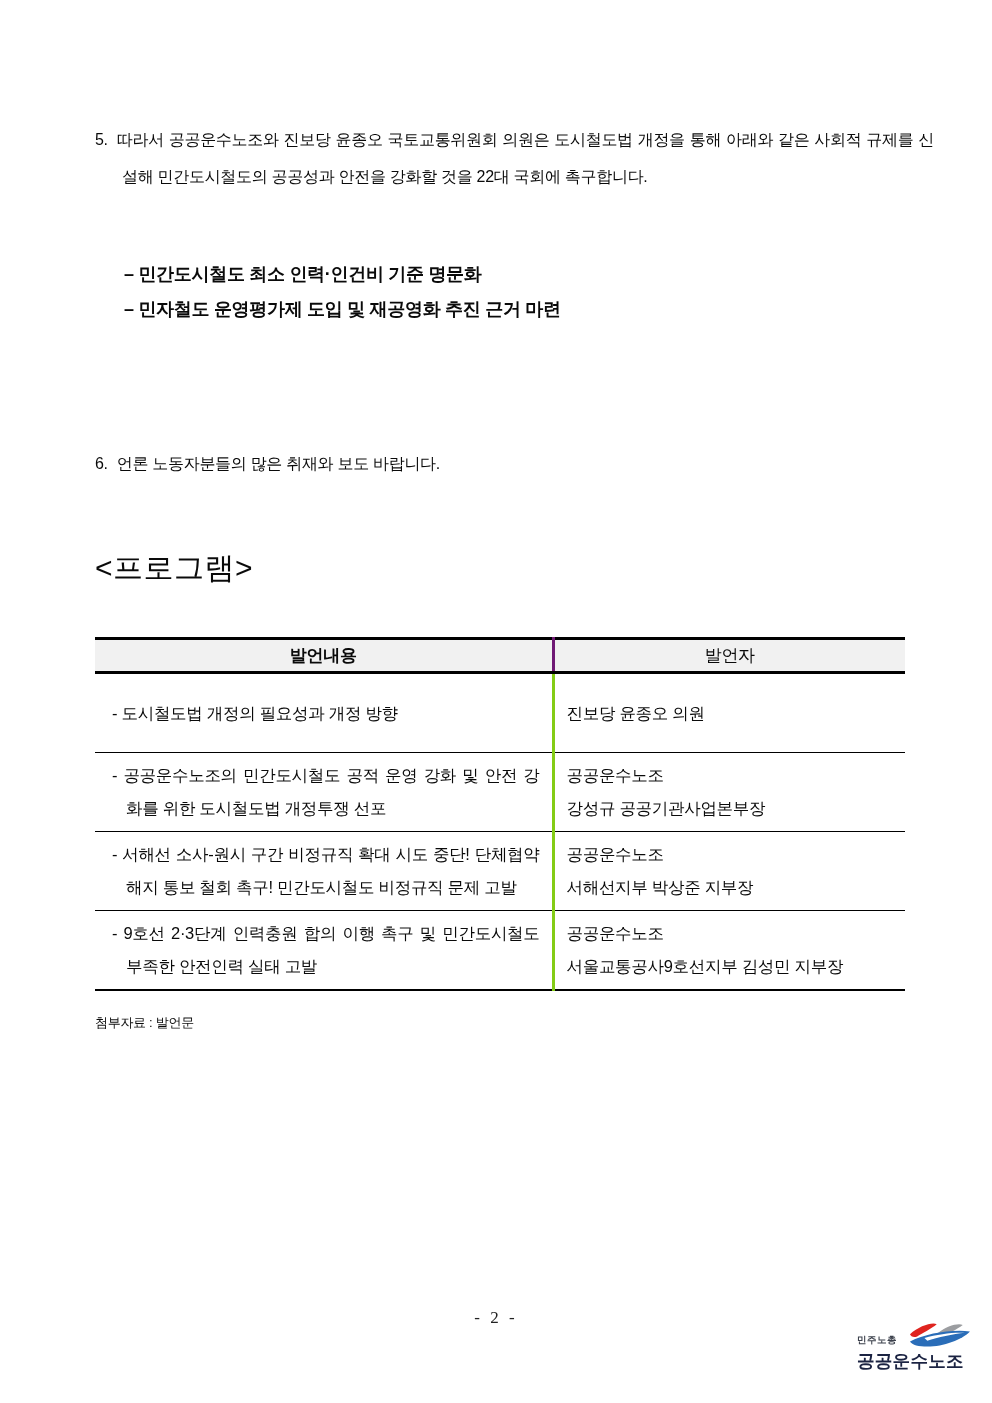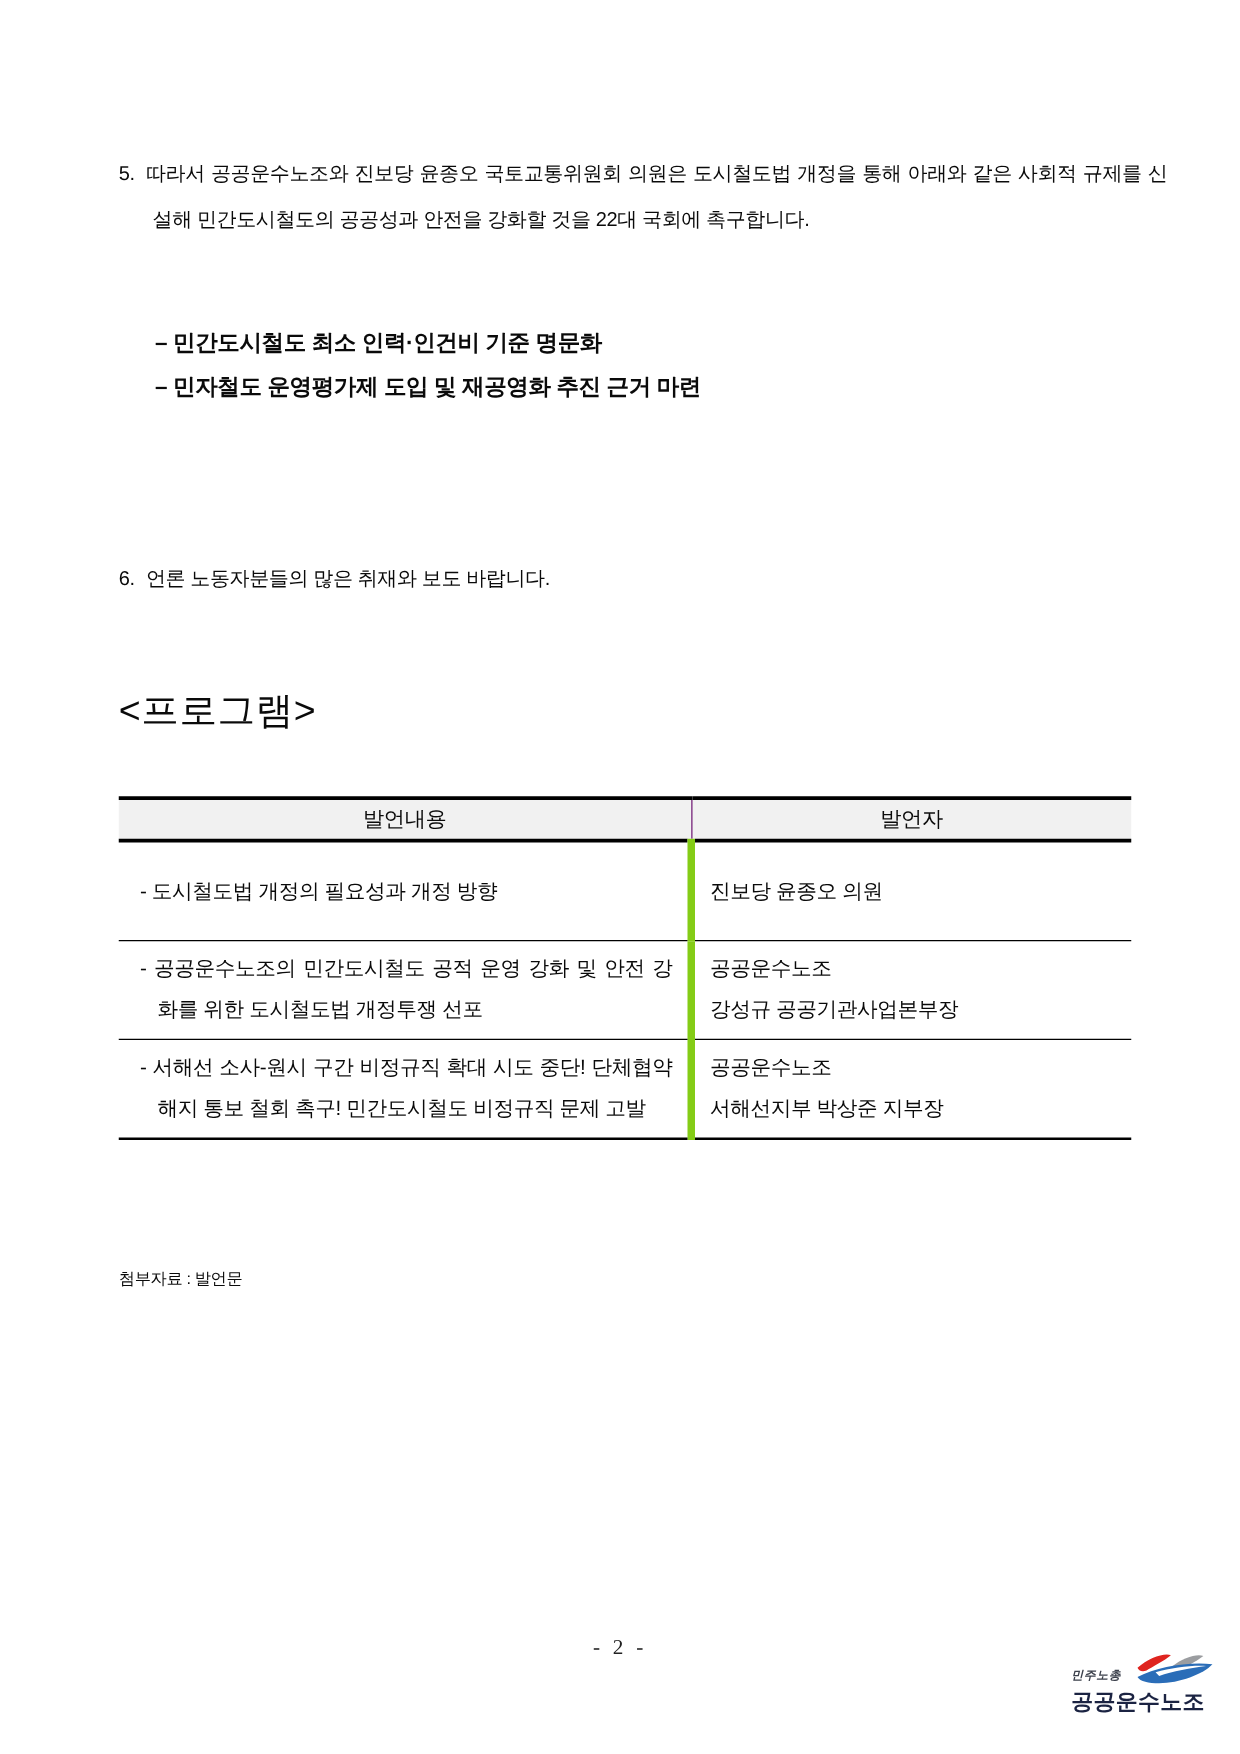--- a/index.html
+++ b/index.html
@@ -62,32 +62,32 @@
     background: #f1f1f1;
     border-top: 3px solid #000;
     border-bottom: 3px solid #000;
     font-weight: normal;
     font-size: 17px;
     height: 27px;
     padding: 2px 4px;
     text-align: center;
     letter-spacing: -0.3px;
   }
-  table.program th.col-content { border-right: 1px solid #701a75; }
+  table.program th.col-content { border-right: 3px solid #701a75; font-weight: bold; }
   table.program td {
     border-bottom: 1px solid #000;
     height: 70px;
     vertical-align: middle;
     padding: 4px 12px;
     line-height: 33px;
     letter-spacing: -0.3px;
   }
   table.program tr:last-child td { border-bottom: 2px solid #000; }
   table.program td.cell-content {
-    border-right: 6px solid #84cc16;
+    border-right: 3px solid #84cc16;
     padding-left: 10px;
   }
   .hang {
     padding-left: 21px;
     text-indent: -14px;
     text-align: justify;
   }
   .speaker-line:empty { display: none; }
   .attachment {
     position: absolute;
@@ -110,21 +110,20 @@
   .union-logo {
     position: absolute;
     left: 857px;
     top: 1322px;
     width: 110px;
   }
   .logo-top {
     display: flex;
     align-items: flex-end;
     gap: 2px;
-    font-style: italic;
   }
   .logo-small {
     font-size: 9.5px;
     font-weight: bold;
     color: #3c414c;
     letter-spacing: 0.5px;
     padding-bottom: 1px;
     white-space: nowrap;
   }
   .logo-flags { width: 74px; height: 26px; flex: 0 0 auto; }
@@ -183,20 +182,29 @@
       <div class="speaker-line">강성규 공공기관사업본부장</div>
     </td>
   </tr>
   <tr>
     <td class="cell-content">
       <div class="hang">- 서해선 소사-원시 구간 비정규직 확대 시도 중단! 단체협약 해지 통보 철회 촉구! 민간도시철도 비정규직 문제 고발</div>
     </td>
     <td>
       <div class="speaker-line">공공운수노조</div>
       <div class="speaker-line">서해선지부 박상준 지부장</div>
+    </td>
+  </tr>
+  <tr>
+    <td class="cell-content">
+      <div class="hang">- 9호선 2·3단계 인력충원 합의 이행 촉구 및 민간도시철도 부족한 안전인력 실태 고발</div>
+    </td>
+    <td>
+      <div class="speaker-line">공공운수노조</div>
+      <div class="speaker-line">서울교통공사9호선지부 김성민 지부장</div>
     </td>
   </tr>
 </tbody>
   </table>
 
 <div class="attachment">첨부자료 : 발언문</div>
 
 <div class="page-num">- 2 -</div>
 
 <div class="union-logo">

